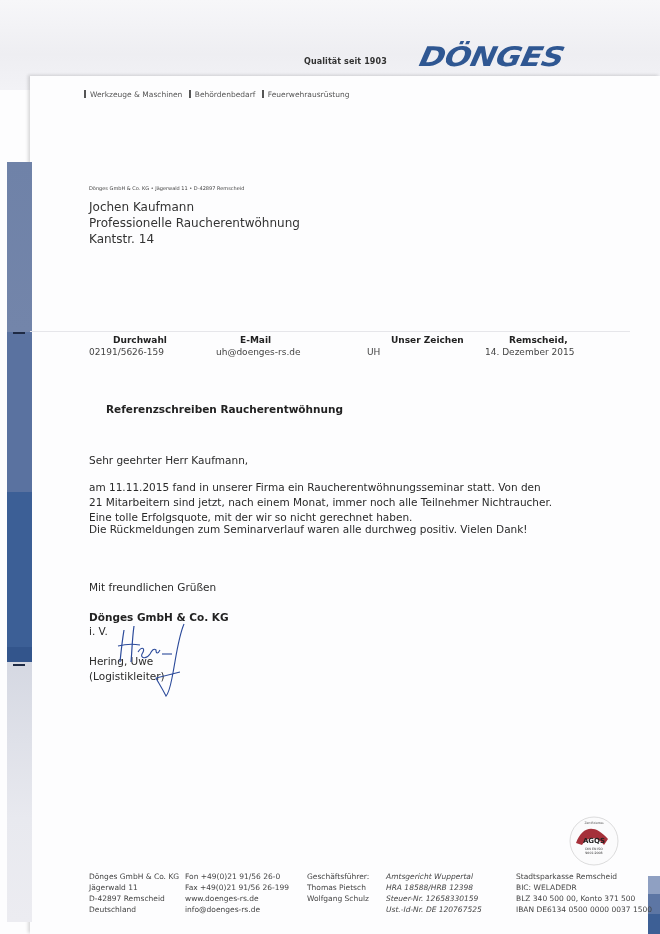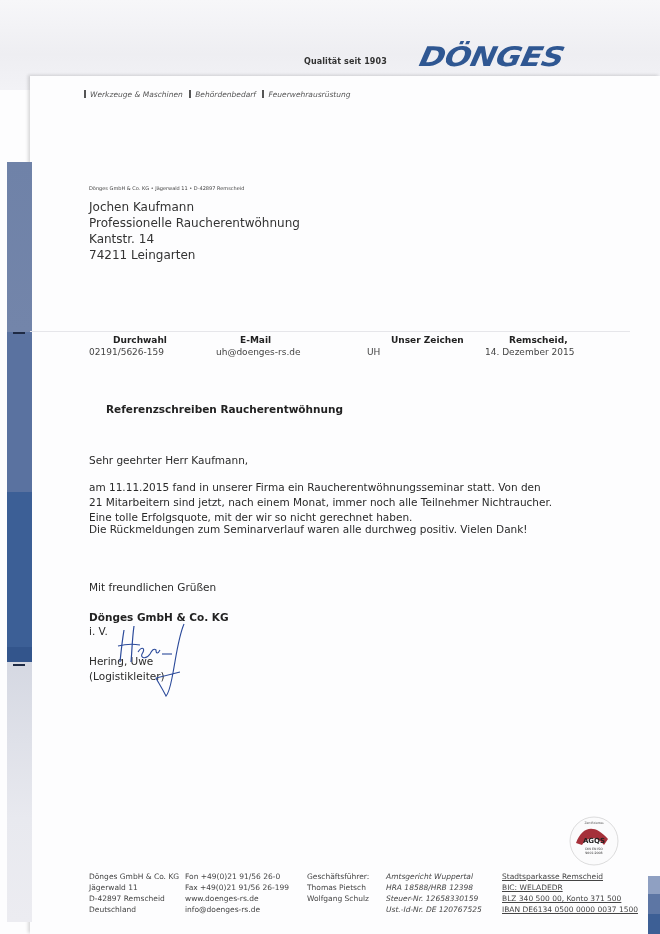--- a/index.html
+++ b/index.html
@@ -30,21 +30,20 @@
   }
   .logo {
     position:absolute; left:420px; top:42px; font-size:27px; font-weight:bold;
     font-style:italic; color:#2f5792; letter-spacing:-0.5px;
     font-family:"DejaVu Sans", sans-serif; transform:skewX(-12deg) scaleX(1.15);
     transform-origin:left center; line-height:30px;
   }
   .divisions {
     position:absolute; left:80px; top:90px; font-size:7.5px; color:#555;
     white-space:nowrap;
-    font-style:italic;
   }
   .divisions .sep { display:inline-block; width:2px; height:8px; background:#555; margin:0 4px; vertical-align:-1px; }
 
   .sender-line { position:absolute; left:89px; top:185px; font-size:5px; color:#444; }
   .recipient { position:absolute; left:89px; top:199px; font-size:12px; line-height:16px; color:#333; }
 
   .fold-line { position:absolute; left:30px; top:331px; width:600px; height:1px; background:#e6e6ea; }
 
   .info-row { position:absolute; top:334px; font-size:9px; line-height:12px; }
   .info-row .lbl { font-weight:bold; color:#222;margin-left:24px; }
@@ -88,21 +87,20 @@
   <span class="sep"></span><span>Werkzeuge &amp; Maschinen</span>
   <span class="sep"></span><span>Behördenbedarf</span>
   <span class="sep"></span><span>Feuerwehrausrüstung</span>
 </div>
 
 <div class="sender-line">Dönges GmbH &amp; Co. KG • Jägerwald 11 • D-42897 Remscheid</div>
 <div class="recipient">
   <div>Jochen Kaufmann</div>
   <div>Professionelle Raucherentwöhnung</div>
   <div>Kantstr. 14</div>
-  <div>74211 Leingarten</div>
 </div>
 
 <div class="fold-line"></div>
 
 <div class="info-row" style="left:89px;">
   <div class="lbl">Durchwahl</div>
   <div class="val">02191/5626-159</div>
 </div>
 <div class="info-row" style="left:216px;">
   <div class="lbl">E-Mail</div>
@@ -165,18 +163,18 @@
   <div>Geschäftsführer:</div>
   <div>Thomas Pietsch</div>
   <div>Wolfgang Schulz</div>
 </div>
 <div class="footer" style="left:386px;font-style:italic;">
   <div>Amtsgericht Wuppertal</div>
   <div>HRA 18588/HRB 12398</div>
   <div>Steuer-Nr. 12658330159</div>
   <div>Ust.-Id-Nr. DE 120767525</div>
 </div>
-<div class="footer" style="left:502px;text-decoration:underline;">
+<div class="footer" style="left:516px;">
   <div>Stadtsparkasse Remscheid</div>
   <div>BIC: WELADEDR</div>
   <div>BLZ 340 500 00, Konto 371 500</div>
   <div>IBAN DE6134 0500 0000 0037 1500</div>
 </div>
 
 </body></html>

